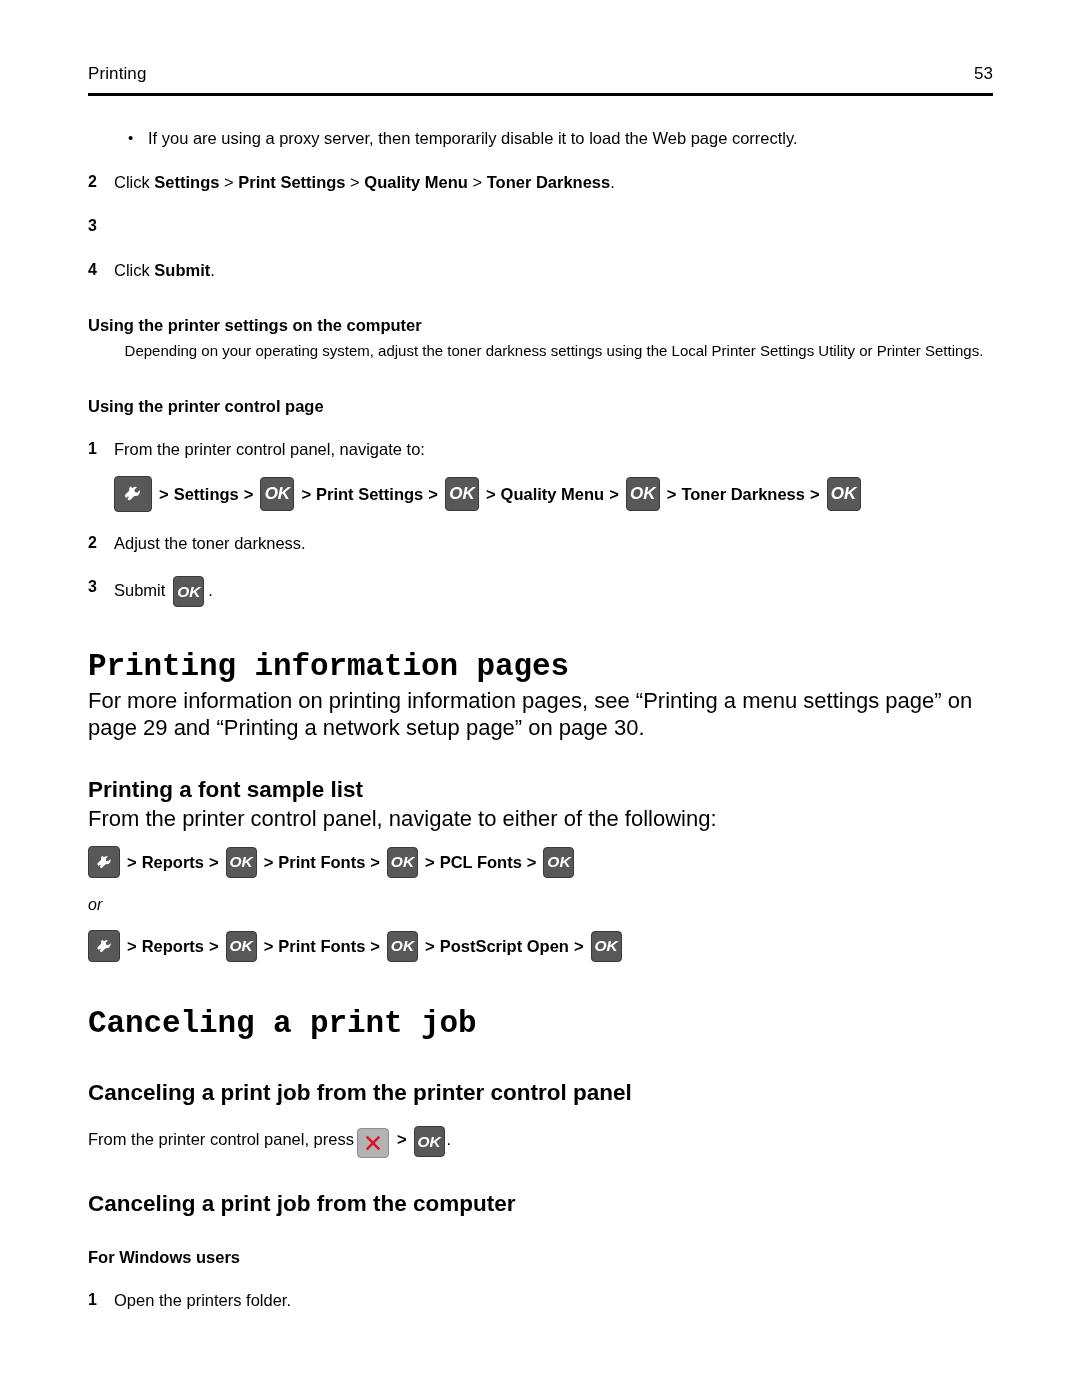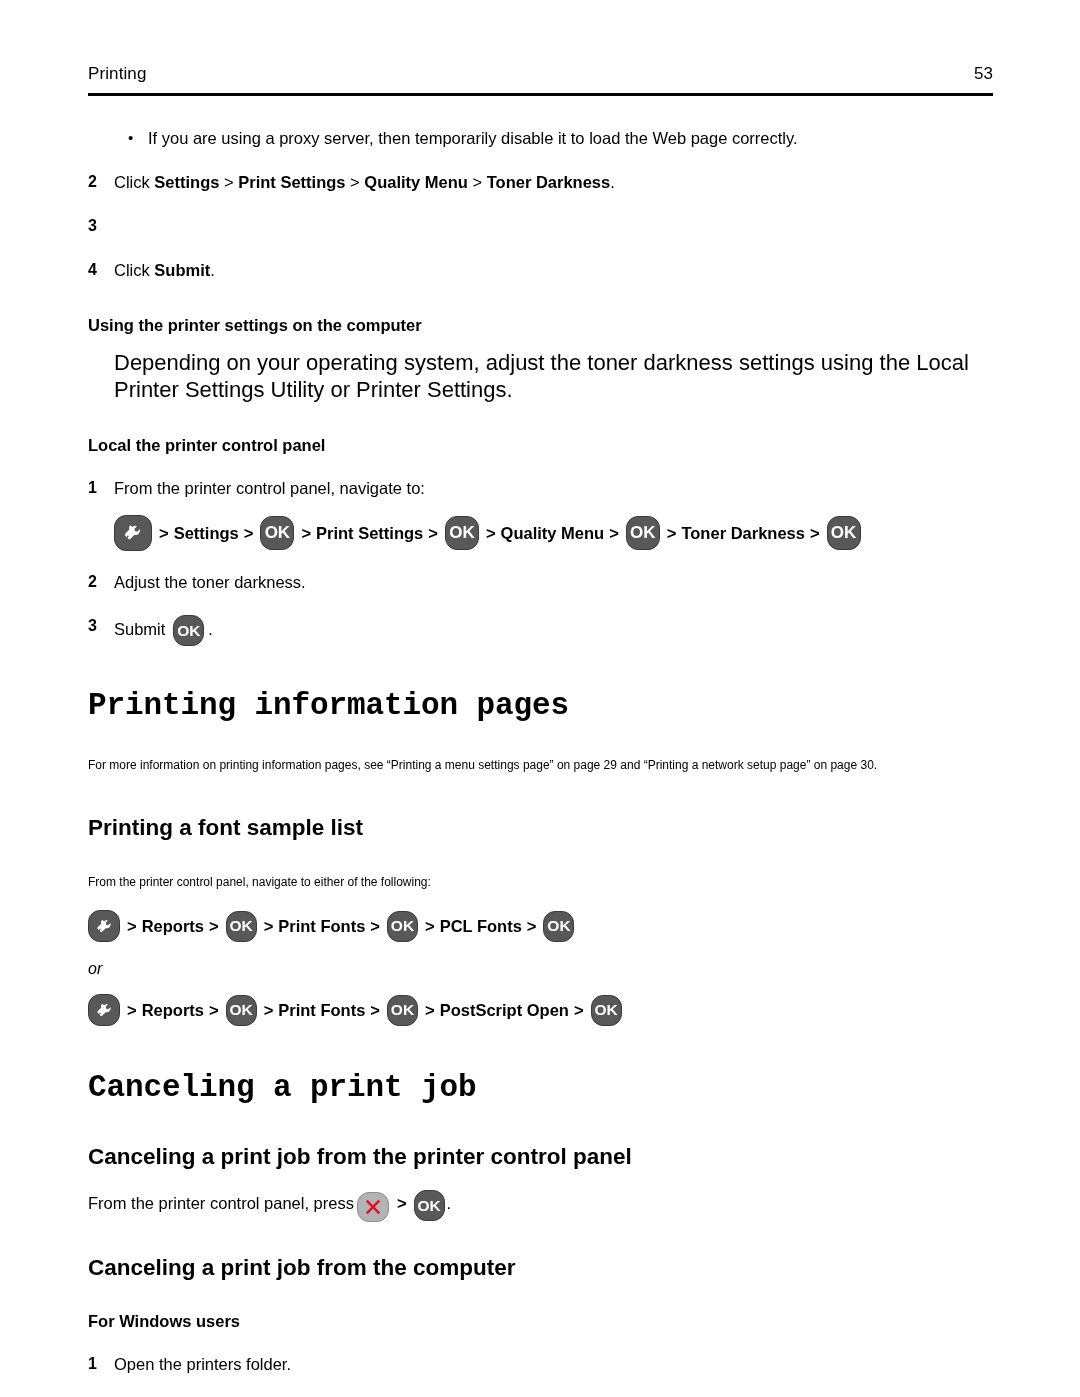--- a/index.html
+++ b/index.html
@@ -100,30 +100,30 @@
   b, .b { font-weight: bold; }
 
   .sub-head {
     font-size: 16.5px;
     font-weight: bold;
     margin-top: 30px;
     line-height: 24px;
   }
 
   .indent-para {
-    margin-top: 12px;
     margin-left: 26px;
-    font-size: 22px;
+    font-size: 15px;
     line-height: 27px;
     width: 880px;
+    text-align: center;
   }
 
   .para {
-    margin-top: 26px;
-    font-size: 12px;
+    margin-top: 0;
+    font-size: 22px;
     line-height: 27px;
   }
 
   h1.doc-h1 {
     font-size: 31px;
     font-weight: bold;
     margin: 42px 0 0 0;
     line-height: 40px;
     letter-spacing: -0.1px;
     font-family: Liberation Mono, monospace;
@@ -170,24 +170,25 @@
     font-weight: bold;
     line-height: 1;
     white-space: nowrap;
   }
 
   
   .key {
     display: inline-flex;
     align-items: center;
     justify-content: center;
-    border-radius: 12px;
+    border-radius: 4px;
     box-sizing: border-box;
     vertical-align: middle;
     flex: 0 0 auto;
+    font-style: italic;
   }
   .key-ok {
     background: #585858;
     color: #ffffff;
     font-weight: bold;
     font-family: "Liberation Sans", sans-serif;
     border: 1px solid #3a3a3a;
   }
   .key-ok.big {
     width: 34px; height: 34px;
@@ -269,21 +270,21 @@
     </div>
 
     <div class="step">
       <span class="step-num">4</span>
       <span class="step-body"><span>Click </span><b>Submit</b><span>.</span></span>
     </div>
 
     <div class="sub-head">Using the printer settings on the computer</div>
     <div class="indent-para">Depending on your operating system, adjust the toner darkness settings using the Local Printer Settings Utility or Printer Settings.</div>
 
-    <div class="sub-head">Local the printer control panel</div>
+    <div class="sub-head">Using the printer control page</div>
 
     <div class="step">
       <span class="step-num">1</span>
       <span class="step-body">From the printer control panel, navigate to:</span>
     </div>
 
     <div class="navpath">
       <span class="key key-wrench">
         <svg width="24" height="24" viewBox="0 0 24 24" aria-hidden="true">
           <path d="M9.2 4.2a4.6 4.6 0 0 0-1.0 4.6L4.4 12.6a1.6 1.6 0 0 0 0 2.3l1.0 1.0 1.5-1.6 1.0 1.0-1.5 1.6 0.8 0.8a1.6 1.6 0 0 0 2.3 0l3.8-3.8a4.6 4.6 0 0 0 5.6-5.8l-2.6 2.6-2.3-0.6-0.6-2.3 2.6-2.6a4.6 4.6 0 0 0-4.6 0.8z" fill="#ffffff"></path>

